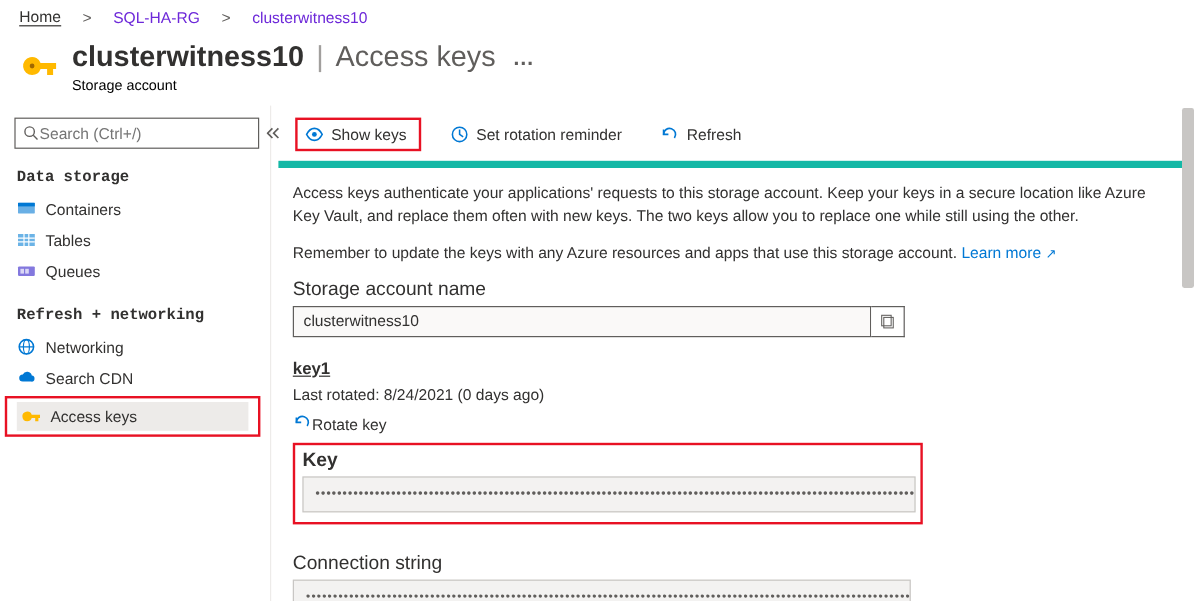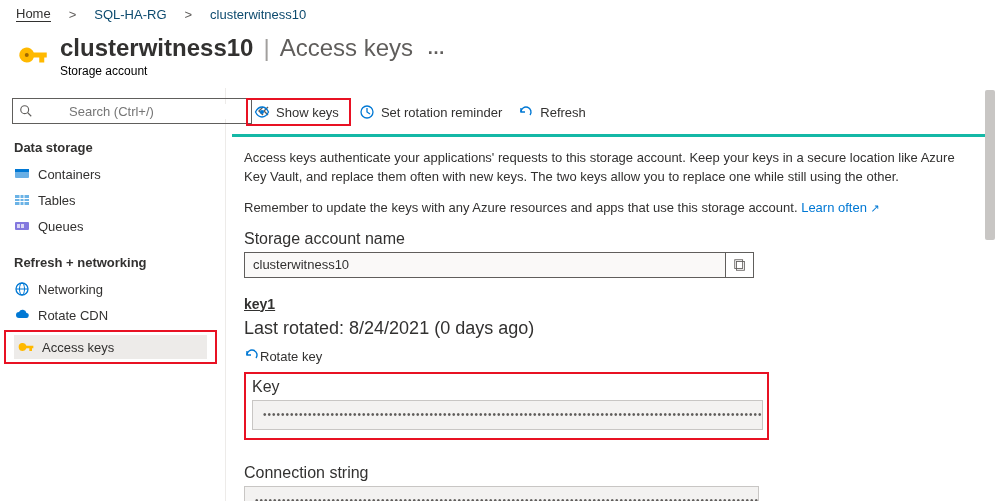--- a/index.html
+++ b/index.html
@@ -1,17 +1,17 @@
 <!DOCTYPE html>
 <html><head>
 <meta charset="utf-8">
 <style>
   * { box-sizing: border-box; margin: 0; padding: 0; }
   body { font-family: "Segoe UI", Arial, sans-serif; font-size: 13px; color: #323130; background: #fff; width: 997px; }
-  a { color: #0c4a6e; text-decoration: none; }
+  a { color: #6d28d9; text-decoration: none; }
 
   
   .breadcrumb { padding: 6px 16px 4px 16px; font-size: 13px; display:flex; gap:18px; align-items:center; }
   .breadcrumb .sep { color:#605e5c; }
   .breadcrumb .crumb-link { border-bottom: 1px solid #323130; color:#323130; }
 
   
   .header { display:flex; align-items:flex-start; padding: 8px 16px 10px 16px; gap:10px; }
   .key-icon-box { width:34px; height:34px; display:flex; align-items:center; justify-content:center; margin-top:4px;}
   .title-line { display:flex; align-items:center; gap:8px; font-size:24px; font-weight:600; }
@@ -20,56 +20,56 @@
   .subtitle { font-size:12px; color:#000000; margin-top:2px; }
   .more-dots { color:#605e5c; margin-left:6px; cursor:pointer; font-size:18px; letter-spacing:2px; }
 
   
   .cols { display:flex; }
   .sidebar { width:226px; border-right:1px solid #edebe9; padding:4px 0 10px 0; }
   .body { flex:1; padding:0 0 12px 0; position:relative; }
 
   
   .search-wrap { padding: 6px 12px 10px 12px; display:flex; align-items:center; gap:6px; }
-  .search-box { flex:1; display:flex; align-items:center; border:1px solid #605e5c; height:26px; padding:0 6px;gap:36px; }
+  .search-box { flex:1; display:flex; align-items:center; border:1px solid #605e5c; height:26px; padding:0 6px; }
   .search-box input { border:none; outline:none; flex:1; font-size:13px; }
   .chev-left { width:20px; height:20px; display:flex; align-items:center; justify-content:center; cursor:pointer; color:#605e5c; }
 
   
-  .nav-section-title { font-size:13px; font-weight:600; padding:6px 14px; }
+  .nav-section-title { font-size:13px; font-weight:600; padding:6px 14px;font-family:Liberation Mono, monospace; }
   .nav-item { display:flex; align-items:center; gap:8px; padding:5px 14px; cursor:pointer; font-size:13px; color:#323130; }
   .nav-item.active { background:#edebe9; }
   .nav-icon { width:16px; height:16px; display:flex; align-items:center; justify-content:center; }
   .hilite-box { border:2px solid #e81123; }
   .hilite-nav { margin: 2px 8px 2px 4px; padding:3px 8px;}
 
   
-  .toolbar { display:flex; align-items:center; padding:10px 14px 8px 14px; border-bottom:3px solid #14b8a6; margin-left:6px; margin-right:6px;}
+  .toolbar { display:flex; align-items:center; gap:16px; padding:10px 14px 8px 14px; border-bottom:6px solid #14b8a6; margin-left:6px; margin-right:6px;}
   .tool-btn { display:flex; align-items:center; gap:6px; padding:4px 8px; cursor:pointer; font-size:13px; }
   .tool-btn .ticon { color:#0078d4; display:flex; }
   .show-keys-box { border:2px solid #e81123; padding:4px 10px 4px 6px; }
 
   
   .content { padding: 12px 18px 0 18px; }
   .para { font-size:13px; color:#323130; line-height:1.45; margin-bottom:12px; }
   .ext-link { color:#0078d4; }
   .ext-icon { font-size:11px; }
 
   .field-label { font-size:16px; margin-bottom:4px; margin-top:6px; }
   .field-row { display:flex; align-items:center; }
   .txt { flex:1; border:1px solid #605e5c; background:#faf9f8; height:26px; padding:0 8px; display:flex; align-items:center; color:#323130; font-size:13px; }
   .copy-btn { width:28px;height:26px;border:1px solid #605e5c;border-left:none;display:flex;align-items:center;justify-content:center;background:#fff;cursor:pointer;color:#605e5c;}
 
   .key-heading { font-weight:600; font-size:14px; margin-top:18px;text-decoration:underline; }
-  .last-rot { font-size:18px; color:#323130; margin-top:6px; }
+  .last-rot { font-size:13px; color:#323130; margin-top:6px; }
   .rotate-row { display:flex; align-items:center; gap:0; margin-top:8px; cursor:pointer; font-size:13px;}
   .rotate-row .ticon { color:#0078d4; }
 
   .masked-box { border:1px solid #c8c6c4; background:#f3f2f1; height:30px; display:flex; align-items:center; padding:0 10px; color:#605e5c; font-size:10px; letter-spacing:1px; overflow:hidden;}
-  .key-block-hilite { border:2px solid #e81123; padding:2px 4px 8px 6px; margin-top:6px; }
+  .key-block-hilite { border:2px solid #e81123; padding:2px 4px 8px 6px; margin-top:6px;font-weight:bold; }
 
   .scroll-track { position:absolute; right:2px; top:0; bottom:0; width:10px; }
   .scroll-thumb { position:absolute; left:0; width:10px; background:#c8c6c4; border-radius:2px;}
 </style>
 </head>
 <body>
 
 <div class="breadcrumb">
   <a href="#" class="crumb-link">Home</a>
   <span class="sep">&gt;</span>
@@ -159,21 +159,21 @@
           </svg>
         </span>
       <span>Networking</span>
     </div>
     <div class="nav-item">
       <span class="nav-icon">
           <svg width="16" height="16" viewBox="0 0 16 16">
             <path d="M5 11a3 3 0 010-6 4 4 0 017.5 1A2.5 2.5 0 1112 11z" fill="#0078d4"></path>
           </svg>
         </span>
-      <span>Rotate CDN</span>
+      <span>Search CDN</span>
     </div>
 
     <div class="hilite-box hilite-nav">
       <div class="nav-item active" style="margin:0;padding:4px 4px">
         <span class="nav-icon">
             <svg width="16" height="16" viewBox="0 0 24 24">
               <path fill="#ffb900" d="M12.65 10a6 6 0 1 0-5.65 8 6 6 0 0 0 5.65-4H17v4h4v-4h2v-4z"></path>
             </svg>
           </span>
         <span>Access keys</span>
@@ -215,21 +215,21 @@
             </svg>
           </span>
         <span>Refresh</span>
       </div>
     </div>
 
     <div class="content">
       <p class="para">Access keys authenticate your applications' requests to this storage account. Keep your keys in a secure location like Azure Key Vault, and replace them often with new keys. The two keys allow you to replace one while still using the other.</p>
       <p class="para">
         <span>Remember to update the keys with any Azure resources and apps that use this storage account. </span>
-        <a href="#" class="ext-link"><span>Learn often</span> <span class="ext-icon">↗</span></a>
+        <a href="#" class="ext-link"><span>Learn more</span> <span class="ext-icon">↗</span></a>
       </p>
 
       <div class="field-label">Storage account name</div>
       <div class="field-row" style="max-width:510px">
         <div class="txt">clusterwitness10</div>
         <div class="copy-btn">
           <svg width="14" height="14" viewBox="0 0 16 16">
               <rect x="4" y="4" width="9" height="10" fill="none" stroke="#605e5c"></rect>
               <rect x="2" y="2" width="9" height="10" fill="none" stroke="#605e5c"></rect>
             </svg>

